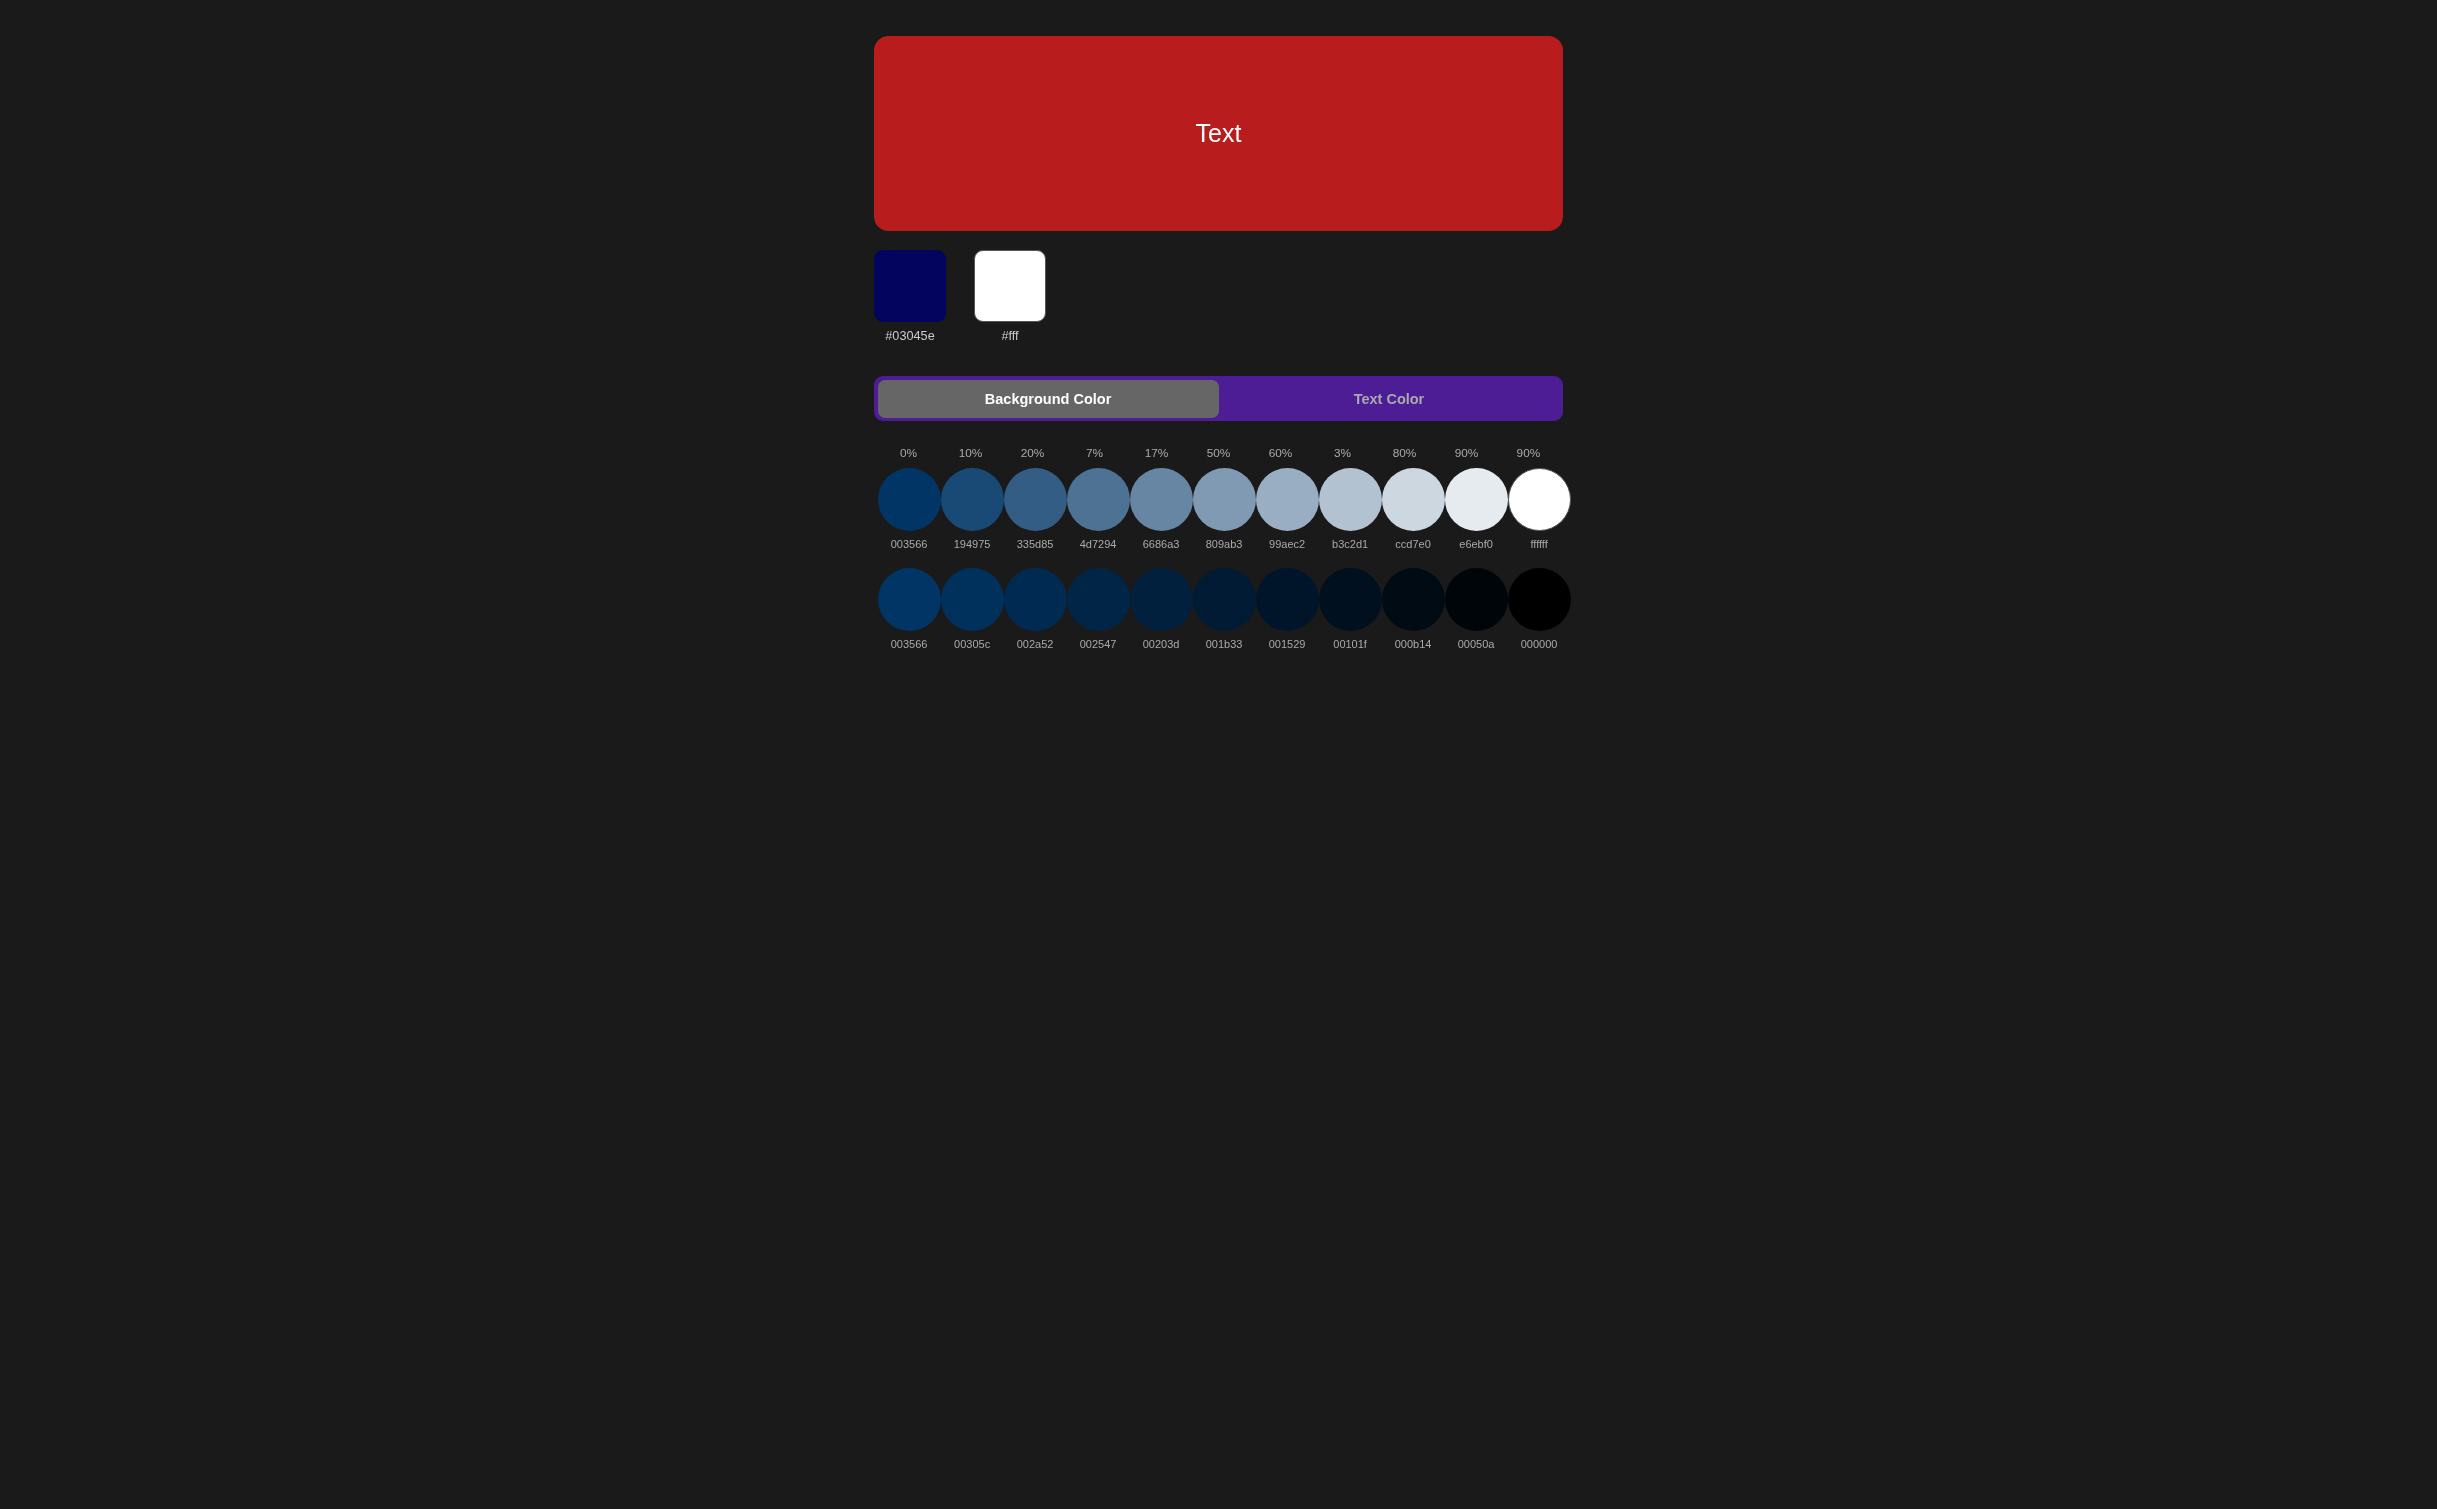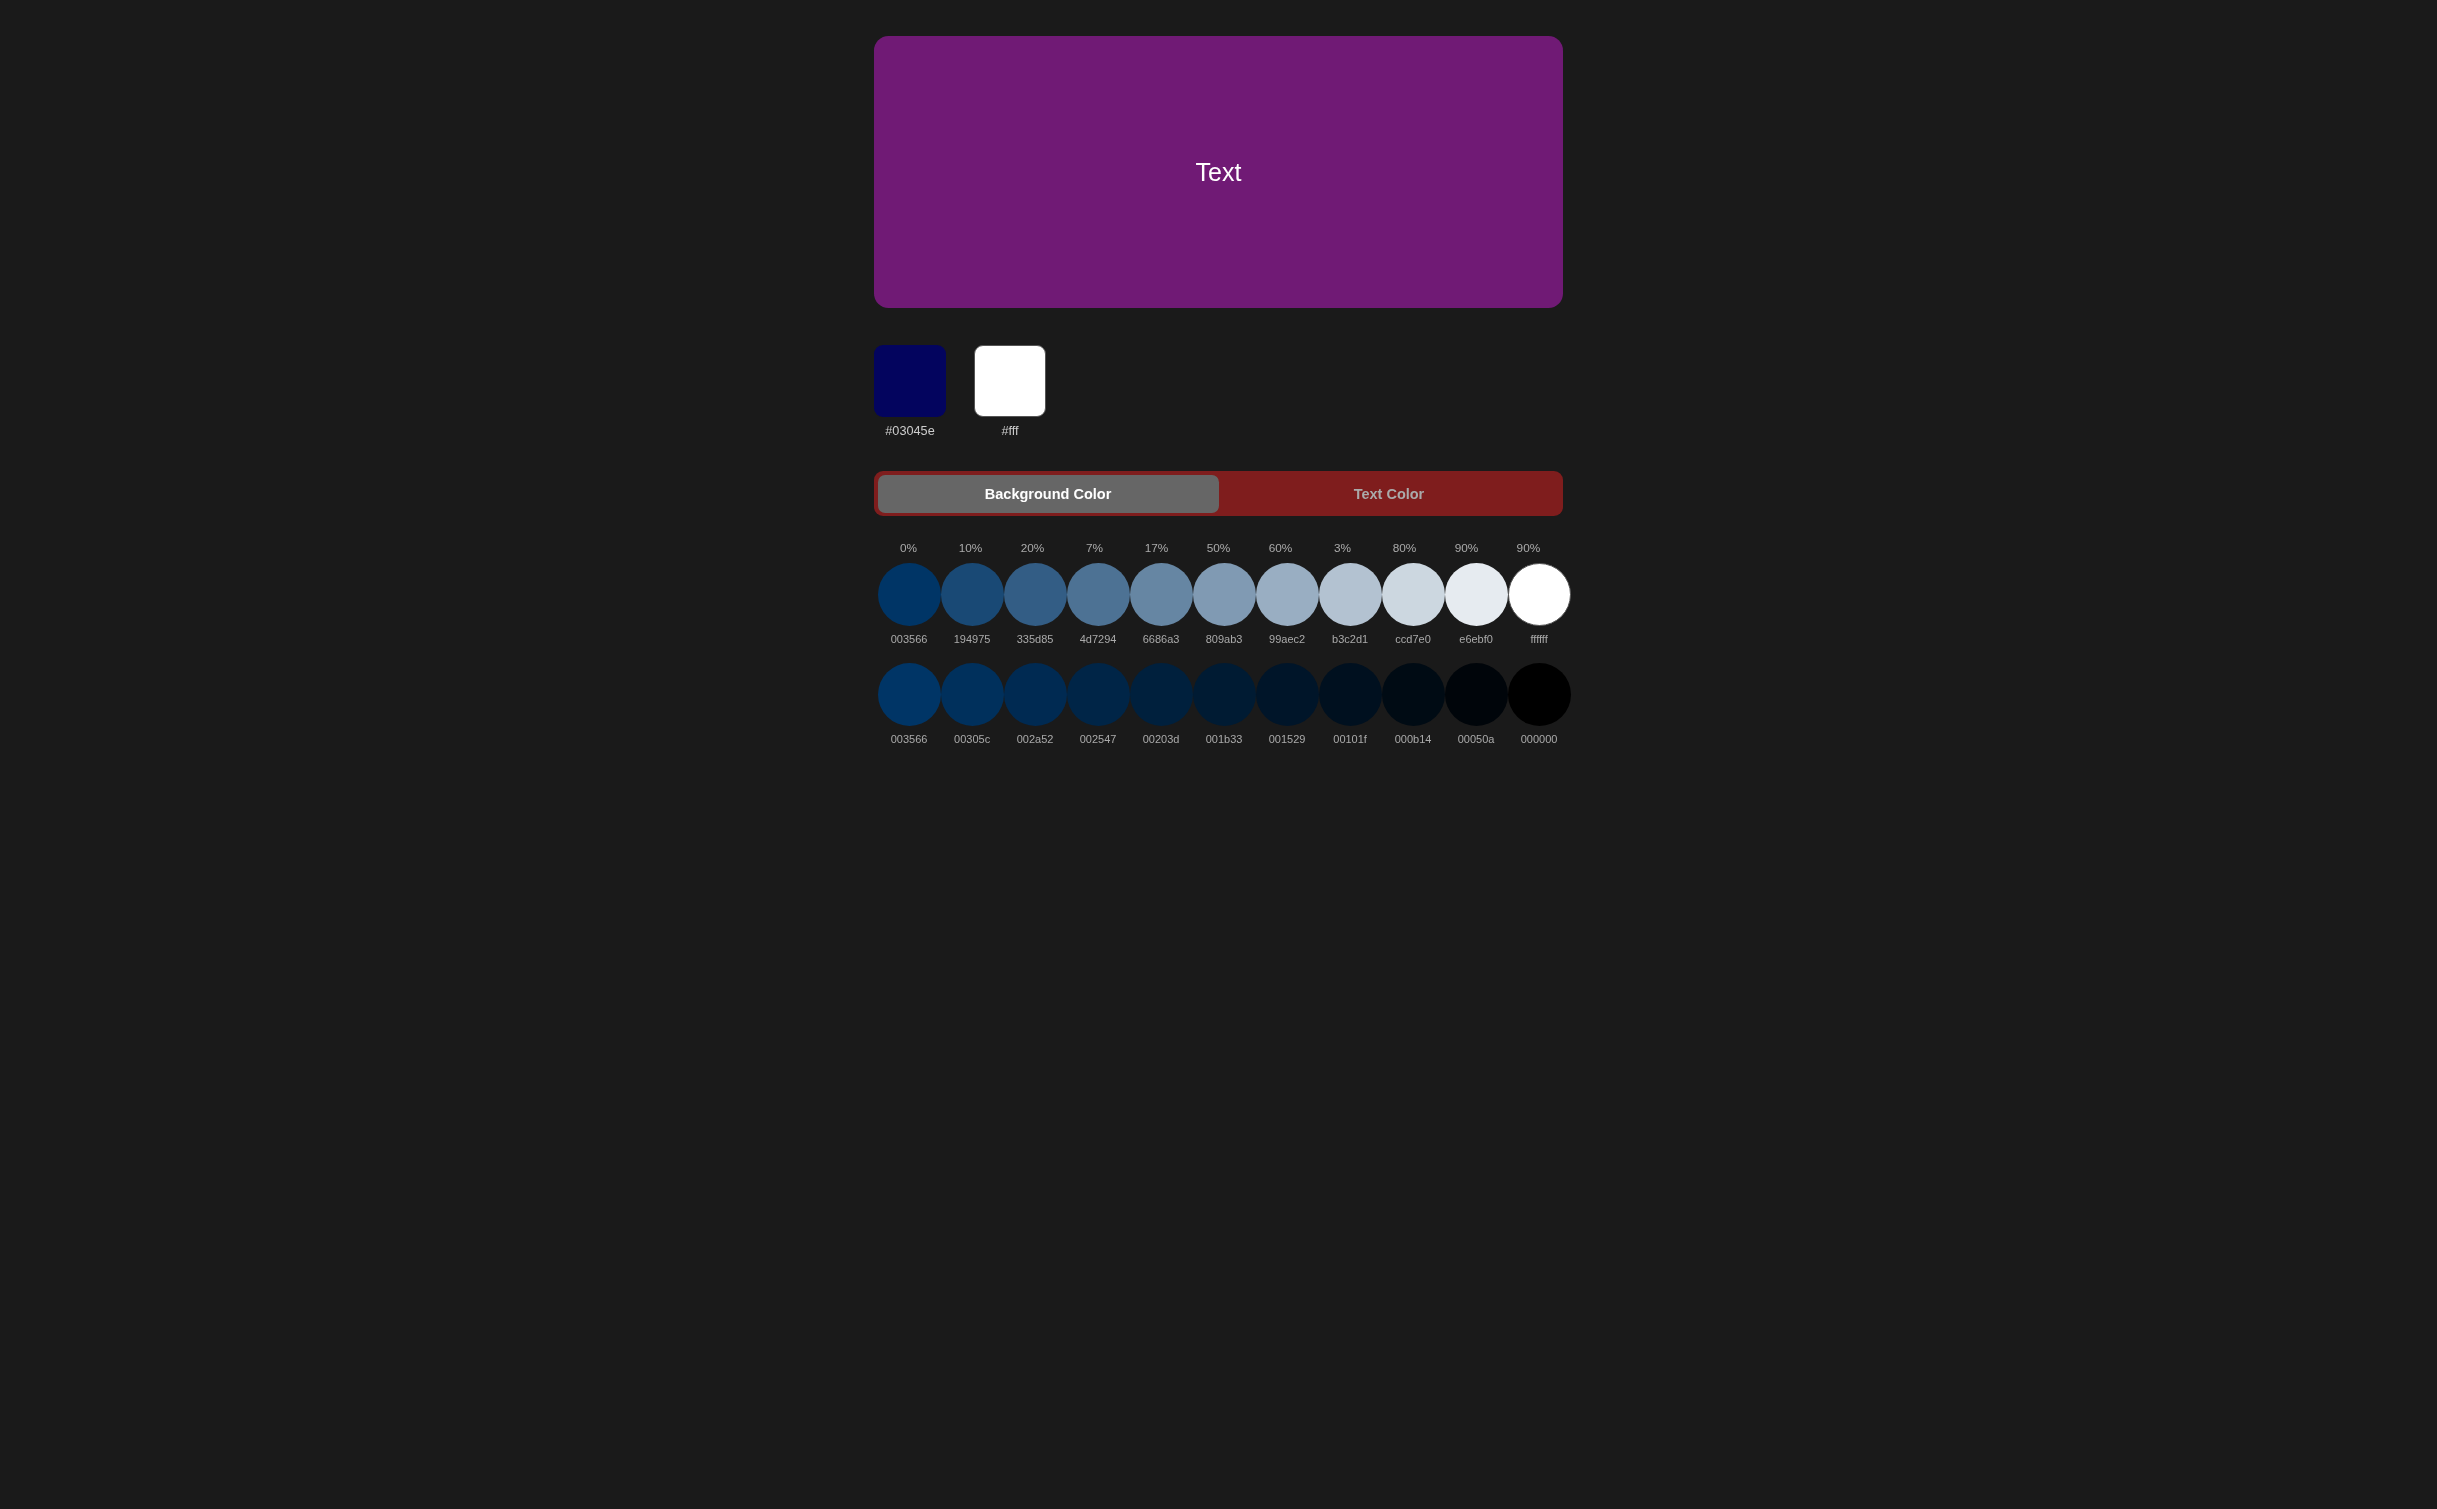--- a/index.html
+++ b/index.html
@@ -23,27 +23,27 @@
       display: flex;
       flex-direction: column;
       align-items: center;
       width: 100%;
       max-width: 689px;
       gap: 0;
     }
 
     .preview-card {
       width: 100%;
-      background-color: #701a75;
+      background-color: #b91c1c;
       border-radius: 14.5px;
-      height: 272px;
+      height: 195px;
       display: flex;
       align-items: center;
       justify-content: center;
-      margin-bottom: 37px;
+      margin-bottom: 19px;
     }
 
     .preview-text {
       color: #ffffff;
       font-size: 25px;
       font-weight: 400;
     }
 
     .color-swatches-row {
       display: flex;
@@ -78,21 +78,21 @@
     }
 
     .swatch-label {
       font-size: 12.7px;
       color: #cccccc;
     }
 
     .tab-bar {
       display: flex;
       width: 100%;
-      background-color: #7f1d1d;
+      background-color: #4c1d95;
       border-radius: 9px;
       padding: 3.6px;
       margin-bottom: 25px;
     }
 
     .tab-btn {
       flex: 1;
       padding: 11px;
       border: none;
       border-radius: 7.2px;

